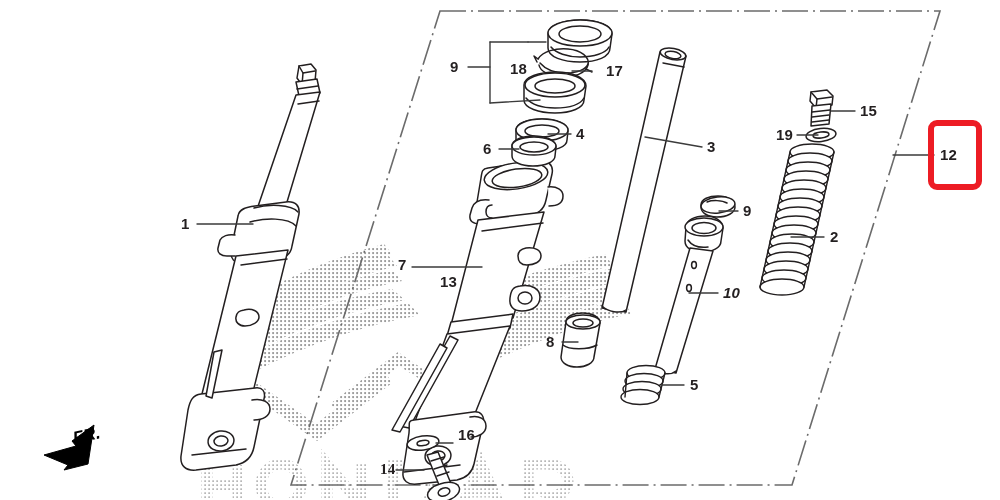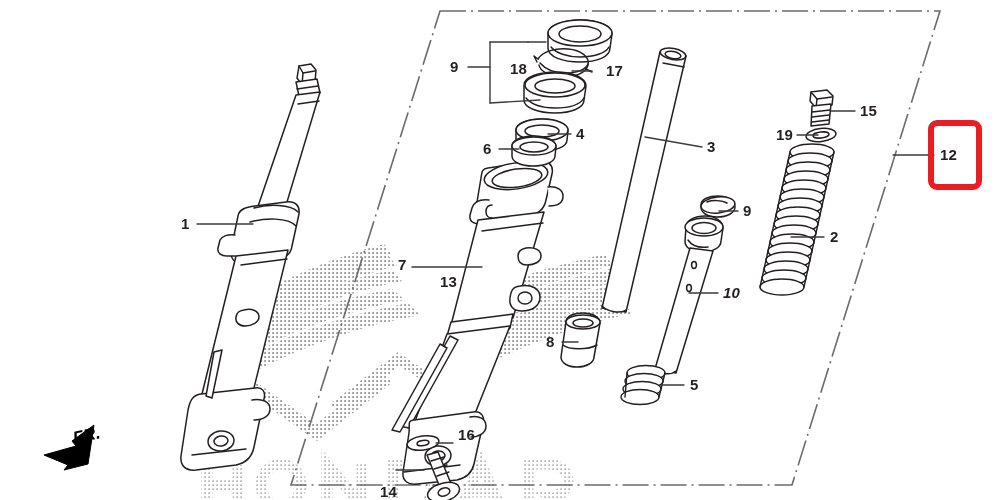--- a/index.html
+++ b/index.html
@@ -318,18 +318,18 @@
   <div class="callout" style="left:860px;top:103px;">15</div>
   <div class="callout" style="left:776px;top:127px;text-align:right;">19</div>
   <div class="callout" style="left:743px;top:203px;">9</div>
   <div class="callout" style="left:830px;top:229px;">2</div>
   <div class="callout" style="left:398px;top:257px;">7</div>
   <div class="callout" style="left:392px;top:274px;margin-left:48px;">13</div>
   <div class="callout" style="left:723px;top:285px;font-style:italic;">10</div>
   <div class="callout" style="left:546px;top:334px;">8</div>
   <div class="callout" style="left:690px;top:377px;">5</div>
   <div class="callout" style="left:458px;top:427px;">16</div>
-  <div class="callout" style="left:380px;top:484px;">14</div>
+  <div class="callout" style="left:380px;top:462px;font-family:Liberation Serif, serif;">14</div>
 
   <div class="hl-box" id="hlbox" style="left: 928px; top: 120px; width: 54px; height: 70px; border-color: rgb(237, 28, 36);"></div>
   <div class="callout" style="left:940px;top:147px;">12</div>
 
 </div>
 
 </body></html>

